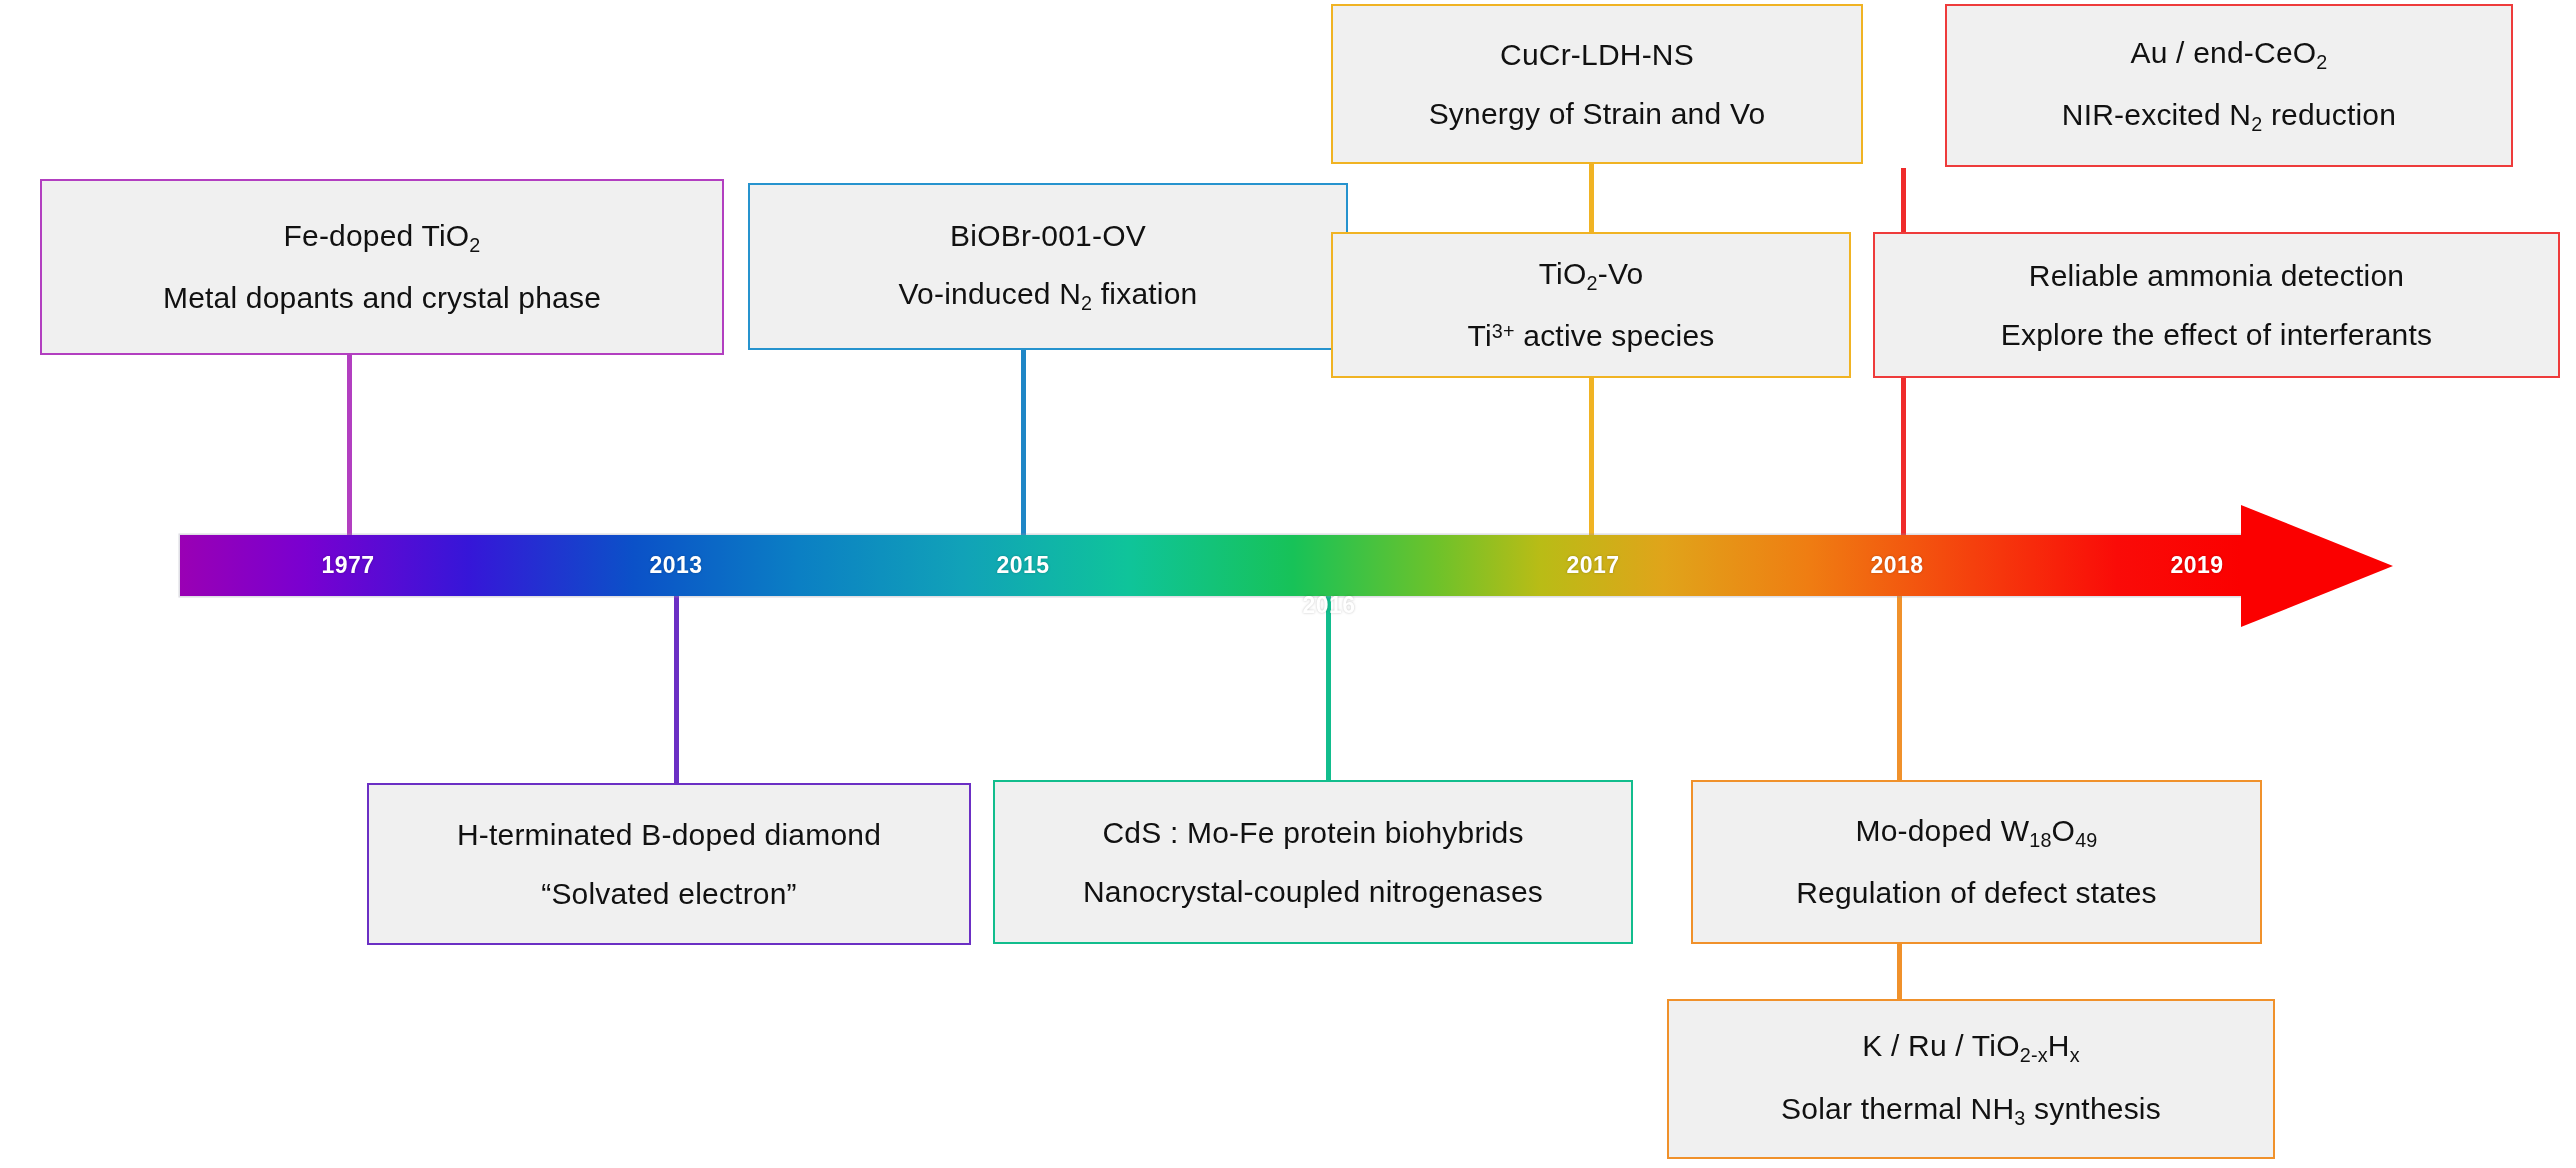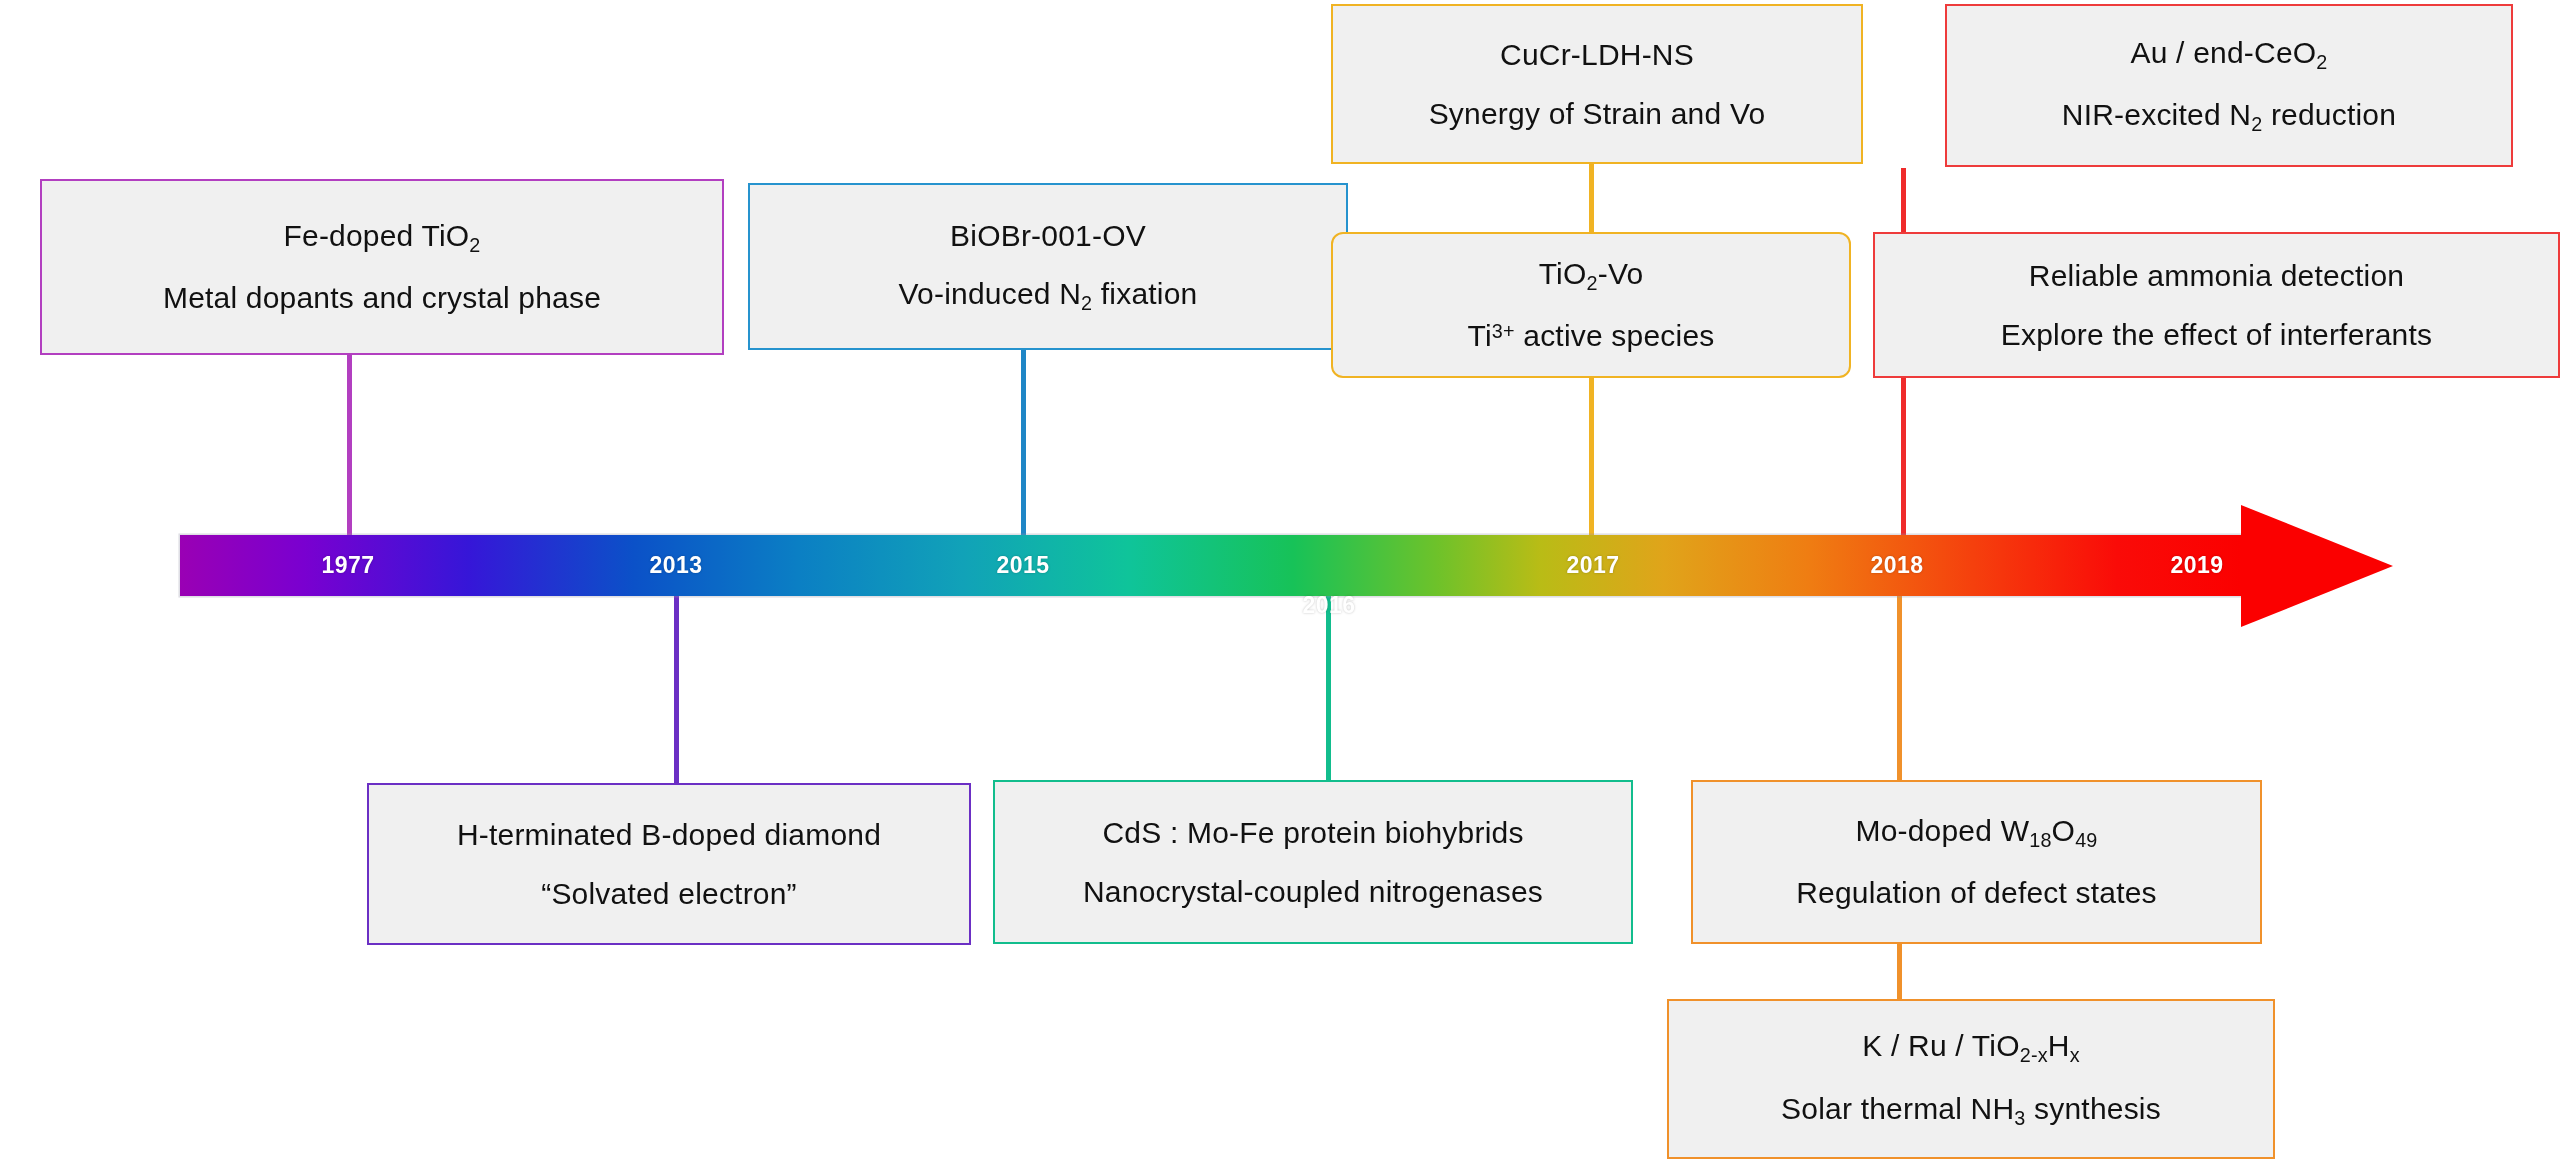--- a/index.html
+++ b/index.html
@@ -119,21 +119,21 @@
   <div class="box" style="left: 748px; top: 183px; width: 600px; height: 167px; border-color: rgb(38, 147, 206);">
       <span class="line"><span>BiOBr-001-OV</span></span>
       <span class="line"><span>Vo-induced N</span><sub>2</sub><span> fixation</span></span>
     </div>
 
   <div class="box" style="left: 1331px; top: 4px; width: 532px; height: 160px; border-color: rgb(240, 179, 35);">
       <span class="line"><span>CuCr-LDH-NS</span></span>
       <span class="line"><span>Synergy of Strain and Vo</span></span>
     </div>
 
-  <div class="box" style="left: 1331px; top: 232px; width: 520px; height: 146px; border-color: rgb(240, 179, 35); border-radius: 12px;">
+  <div class="box" style="left: 1331px; top: 232px; width: 520px; height: 146px; border-color: rgb(240, 179, 35);">
       <span class="line"><span>TiO</span><sub>2</sub><span>-Vo</span></span>
       <span class="line"><span>Ti</span><sup>3+</sup><span> active species</span></span>
     </div>
 
   <div class="box" style="left: 1945px; top: 4px; width: 568px; height: 163px; border-color: rgb(238, 59, 59);">
       <span class="line"><span>Au / end-CeO</span><sub>2</sub></span>
       <span class="line"><span>NIR-excited N</span><sub>2</sub><span> reduction</span></span>
     </div>
 
   <div class="box" style="left: 1873px; top: 232px; width: 687px; height: 146px; border-color: rgb(238, 59, 59);">

